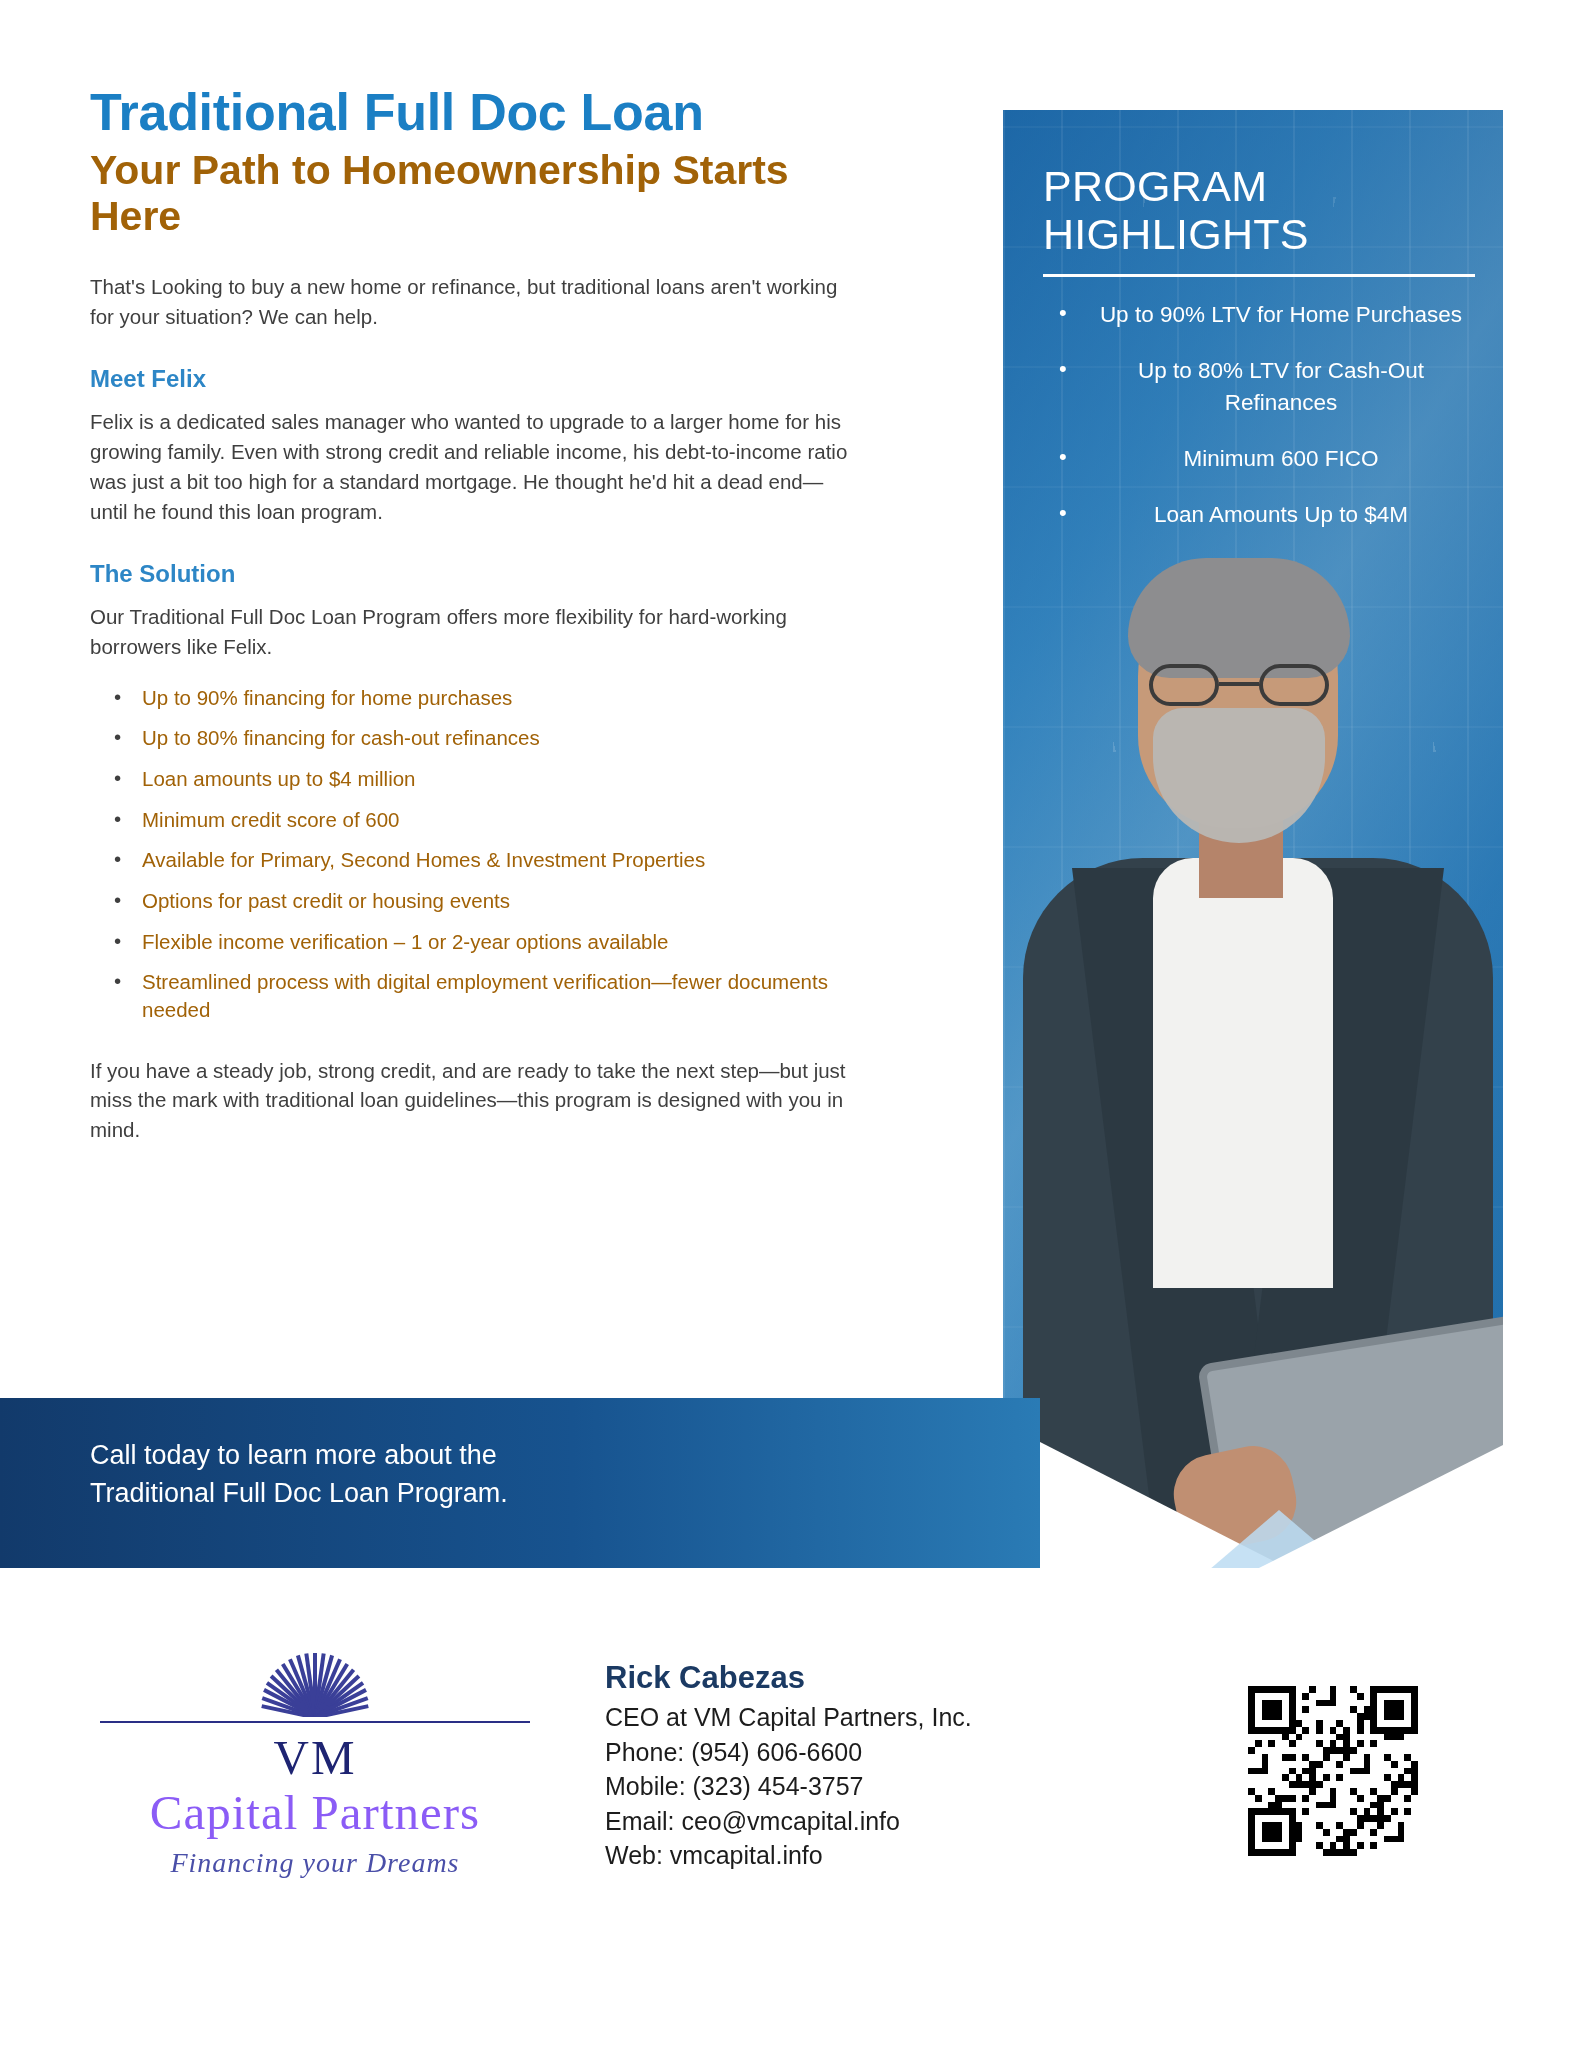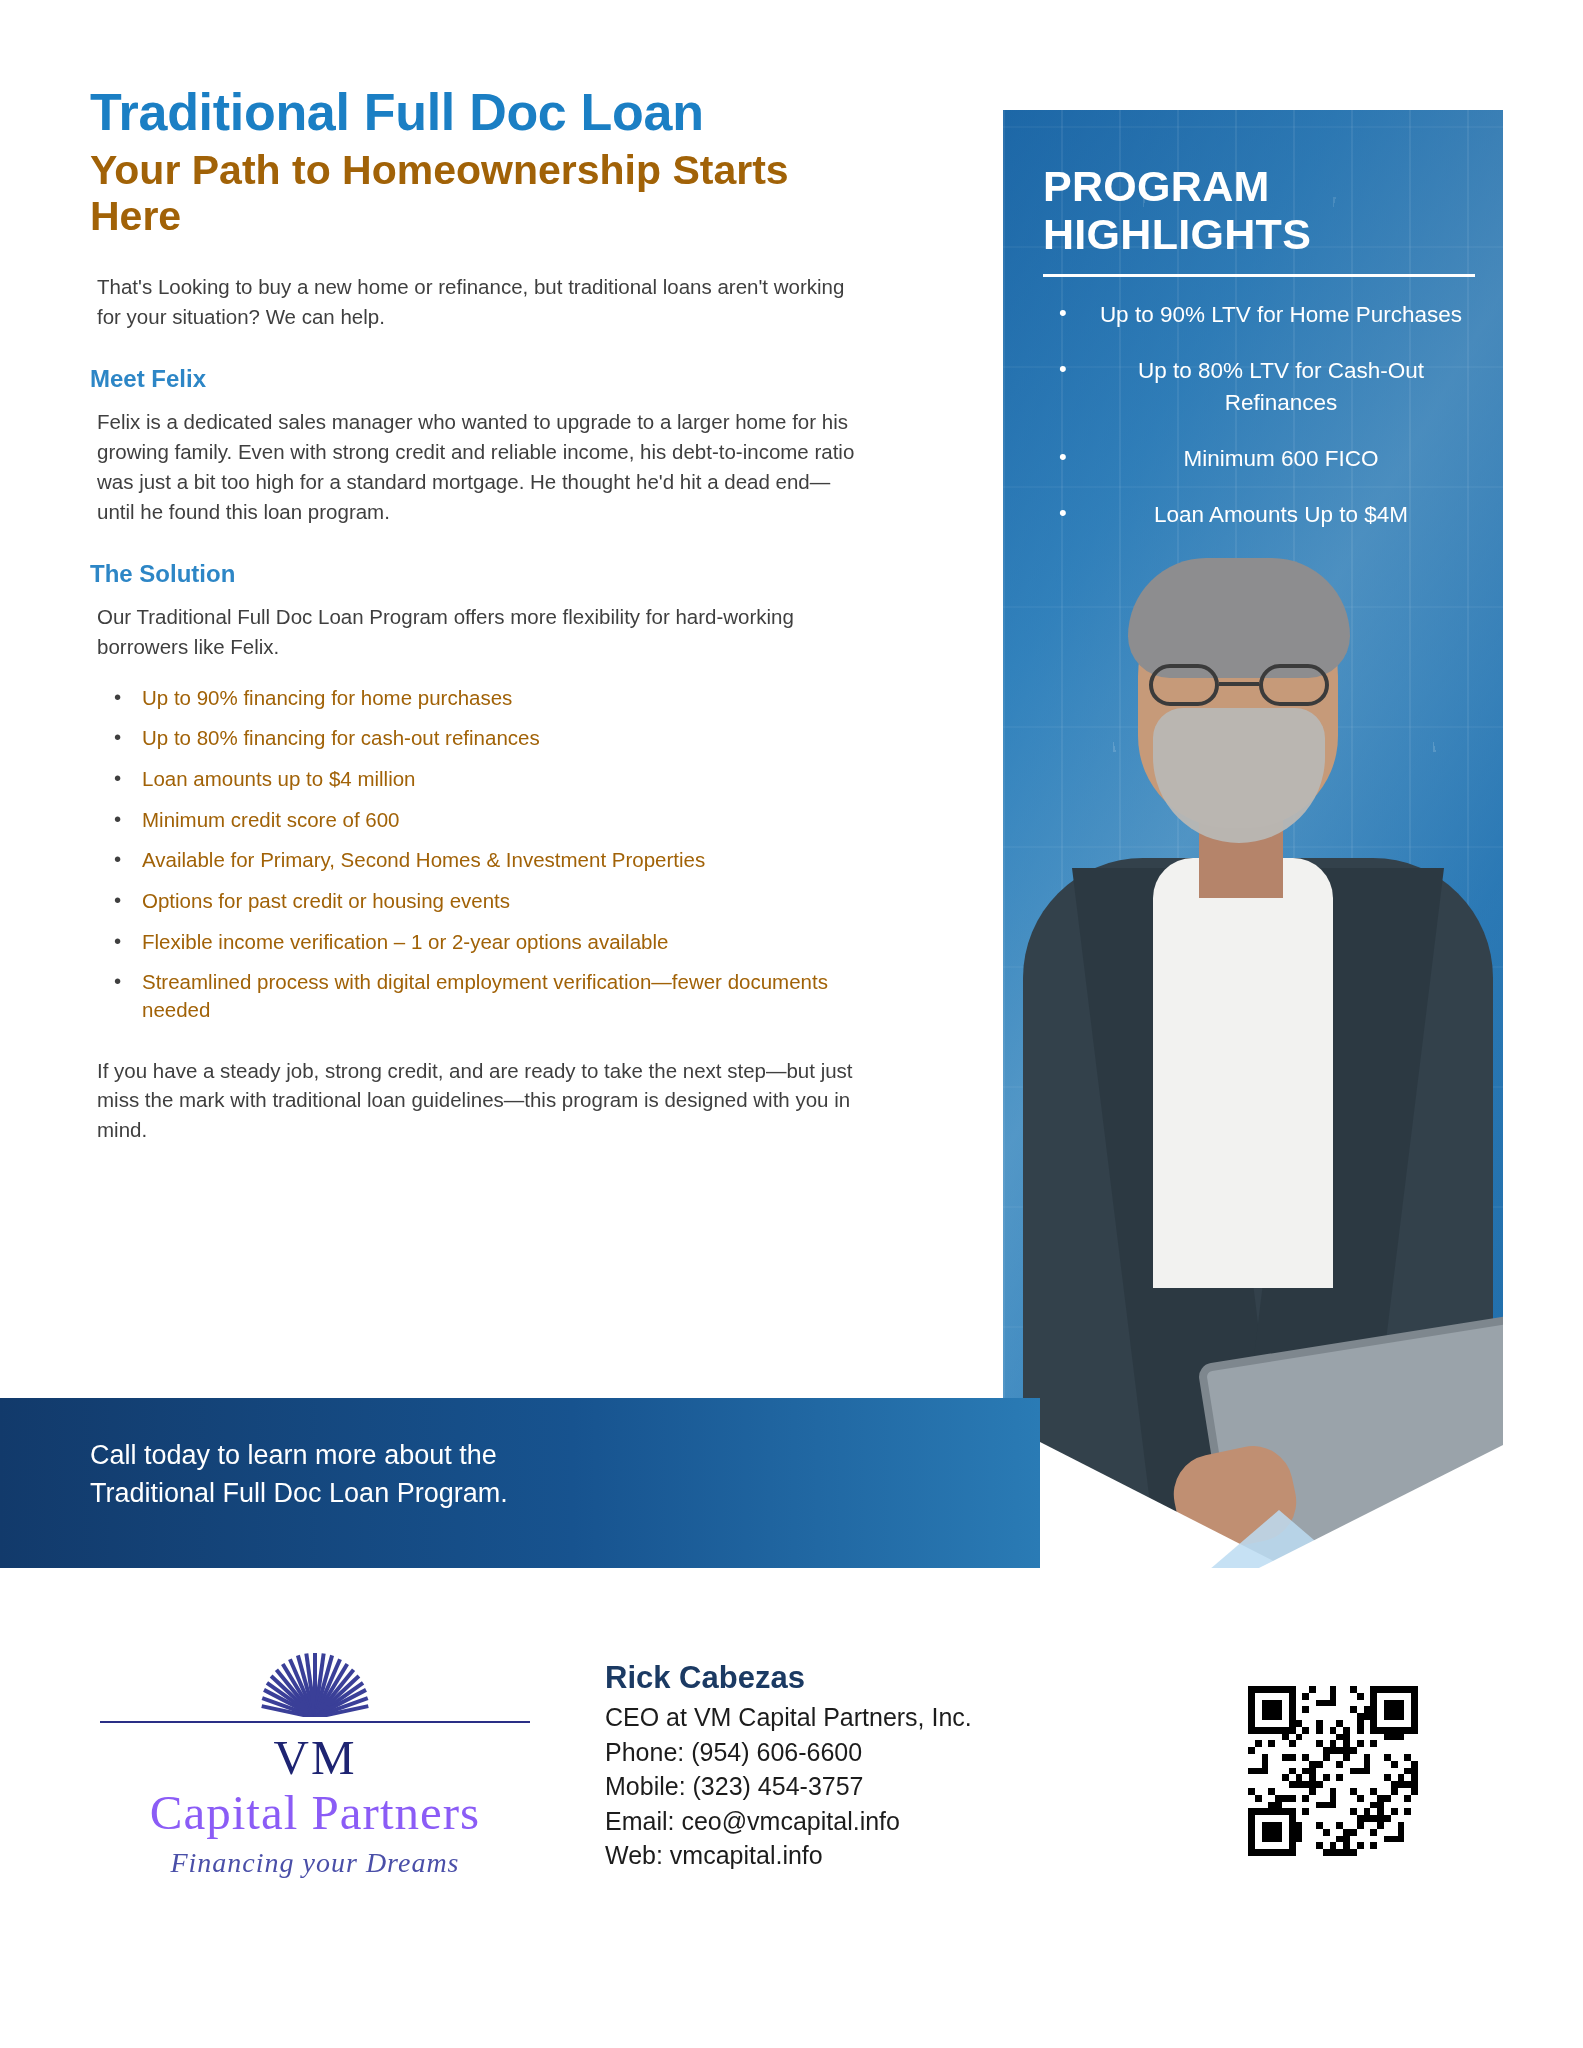--- a/index.html
+++ b/index.html
@@ -168,21 +168,21 @@
     position: absolute;
     left: 40px;
     top: 52px;
     width: 430px;
     color: #ffffff;
   }
   .highlights h2 {
     margin: 0;
     font-size: 43px;
     line-height: 1.12;
-    font-weight: 700;
+    font-weight: 400;
     letter-spacing: .3px;
   }
   .highlights .rule {
     margin: 16px 0 22px 0;
     height: 3px;
     background: #ffffff;
     width: 432px;
   }
   .highlights ul {
     margin: 0;
@@ -246,21 +246,21 @@
   }
   h2.subtitle {
     margin: 8px 0 8px 0;
     color: #a16207;
     font-size: 41px;
     line-height: 1.12;
     font-weight: 600;
     max-width: 720px;
   }
   p.body {
-    margin: 32px 0 0 7px;
+    margin: 32px 0 0 0;
     color: #3f3f3f;
     font-size: 20.5px;
     line-height: 1.45;
     max-width: 760px;
   }
   h3.section {
     margin: 34px 0 0 0;
     color: #2d86c6;
     font-size: 24px;
     font-weight: 600;

